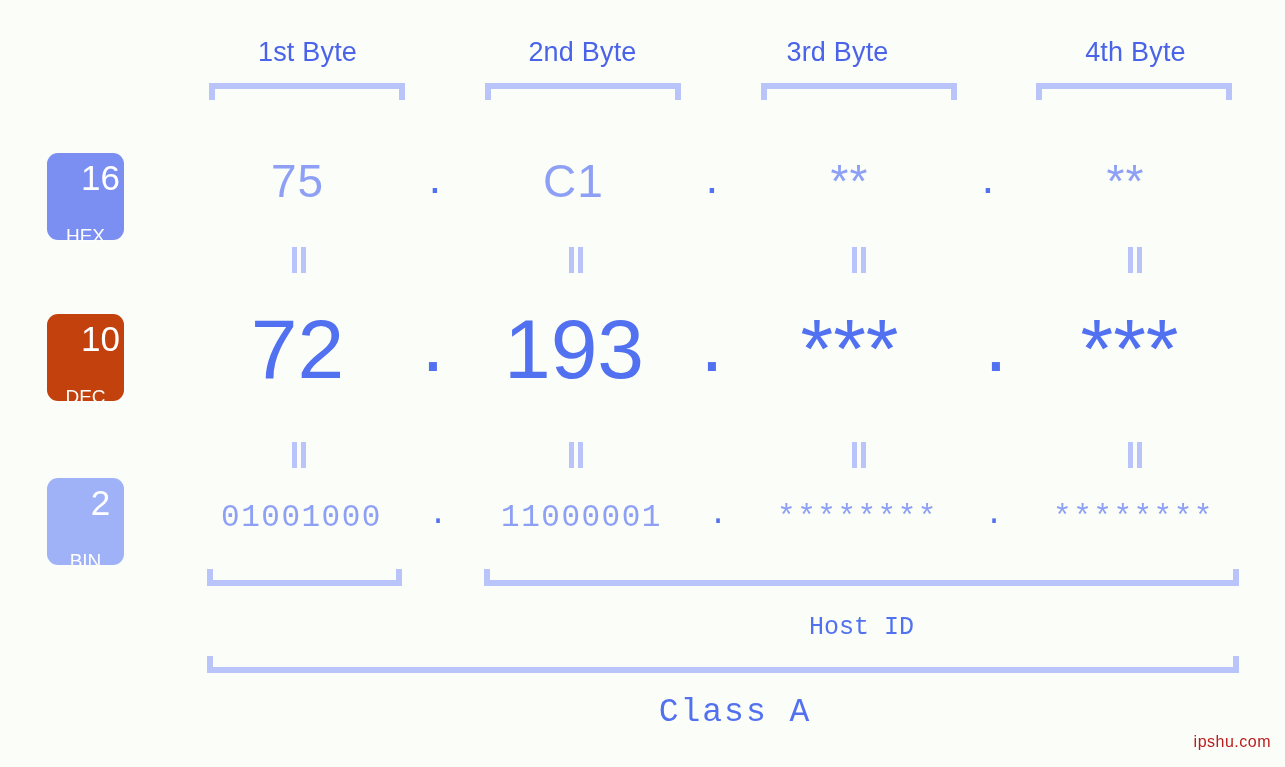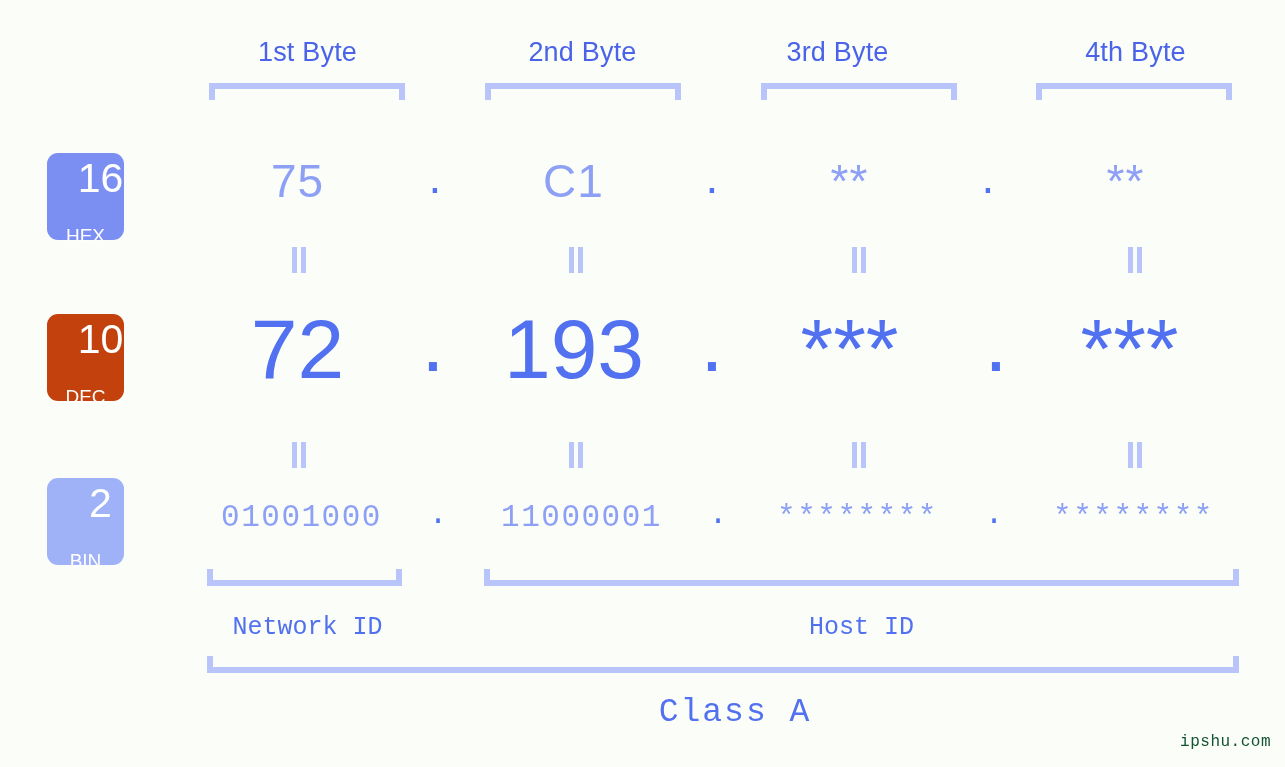--- a/index.html
+++ b/index.html
@@ -63,21 +63,21 @@
     left: 47px;
     width: 77px;
     border-radius: 11px;
     color: #ffffff;
     text-align: center;
     box-sizing: border-box;
     padding-top: 6px;
   }
   .badge .num {
     display: block;
-    font-size: 41px;
+    font-size: 35px;
     line-height: 38px;
     font-weight: 400;
     font-family: "Liberation Sans", sans-serif;
     margin-left: 30px;
   }
   .badge .nm {
     display: block;
     font-size: 19px;
     line-height: 22px;
     font-family: "Liberation Sans", sans-serif;
@@ -191,23 +191,23 @@
     font-family: "Liberation Mono", monospace;
     white-space: nowrap;
     letter-spacing: 2px;
   }
 
   
   #watermark {
     position: absolute;
     right: 14px;
     bottom: 16px;
-    color: #14532d;
+    color: #b91c1c;
     font-size: 16px;
-    font-family: Liberation Mono, monospace;
+    font-family: Liberation Sans, sans-serif;
     letter-spacing: 0.5px;
   }
 </style>
 </head>
 <body>
 
 <div id="stage">
 
   <div class="byte-label" style="left:190px; width:235px;">1st Byte</div>
   <div class="byte-label" style="left:465px; width:235px;">2nd Byte</div>
@@ -286,21 +286,20 @@
   <div class="bin-dot" style="left:410px; width:56px;">.</div>
   <div class="val bin-val" style="left:470px; width:223px;">11000001</div>
   <div class="bin-dot" style="left:690px; width:56px;">.</div>
   <div class="val bin-val" style="left:746px; width:223px;">********</div>
   <div class="bin-dot" style="left:966px; width:56px;">.</div>
   <div class="val bin-val" style="left:1022px; width:223px;">********</div>
 
   <div class="bottom-bracket" style="left:207px; width:195px; top:569px;"></div>
   <div class="bottom-bracket" style="left:484px; width:755px; top:569px;"></div>
 
-  <div class="id-label" style="left:190px; width:235px; top:613px;">Network ID</div>
   <div class="id-label" style="left:744px; width:235px; top:613px;">Host ID</div>
 
   <div class="bottom-bracket" style="left:207px; width:1032px; top:656px;"></div>
   <div class="class-label" style="left:560px; width:350px; top:694px;">Class A</div>
 
   <div id="watermark">ipshu.com</div>
 
 </div>
 
 </body></html>

